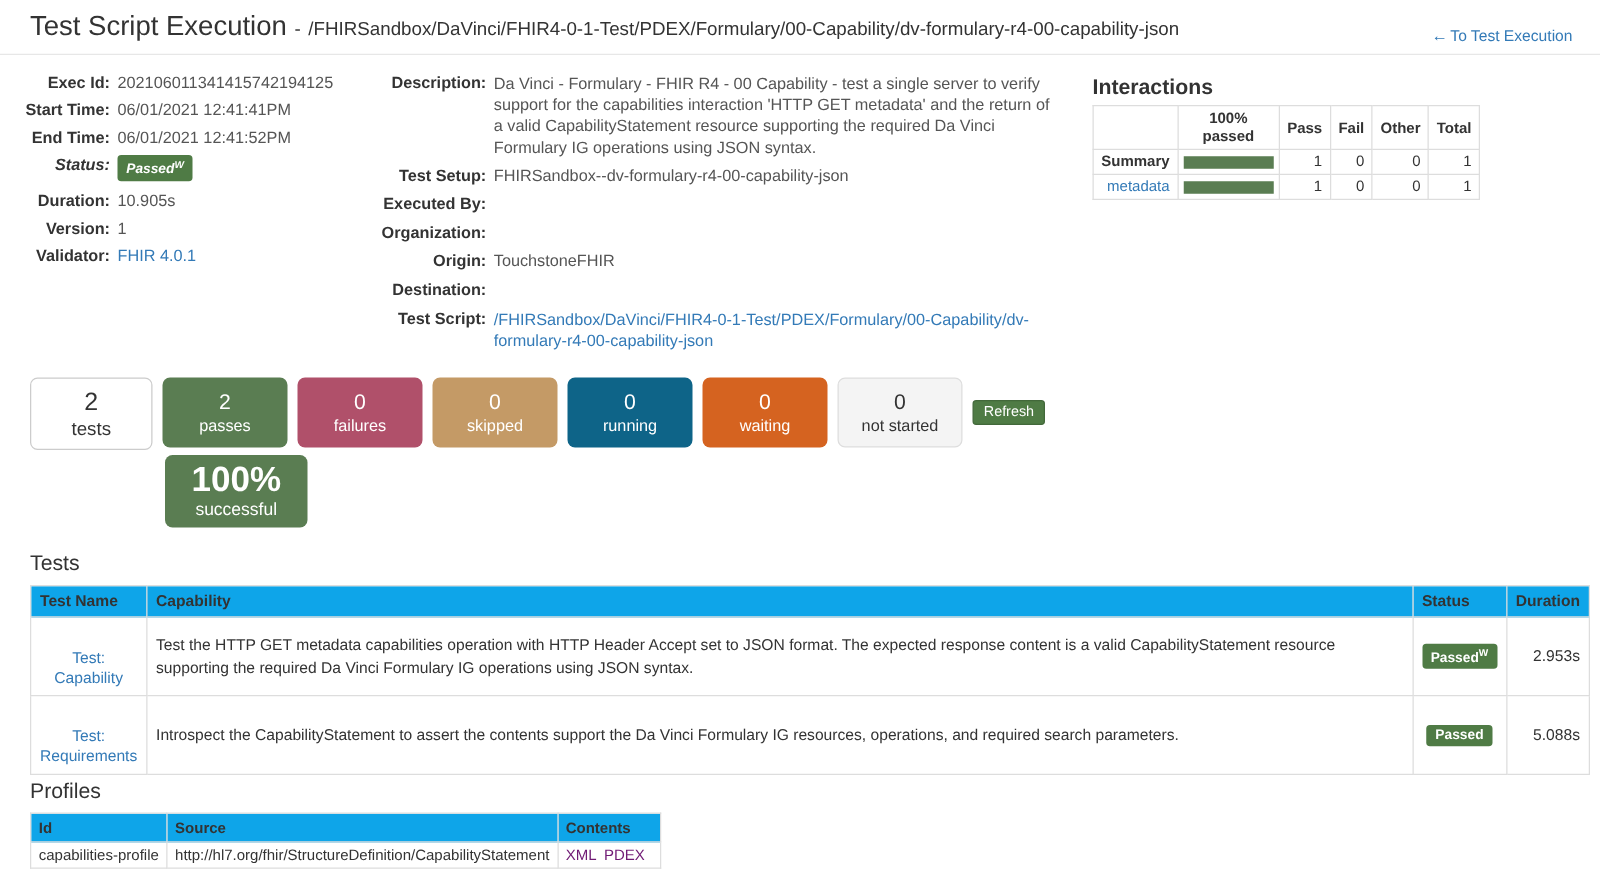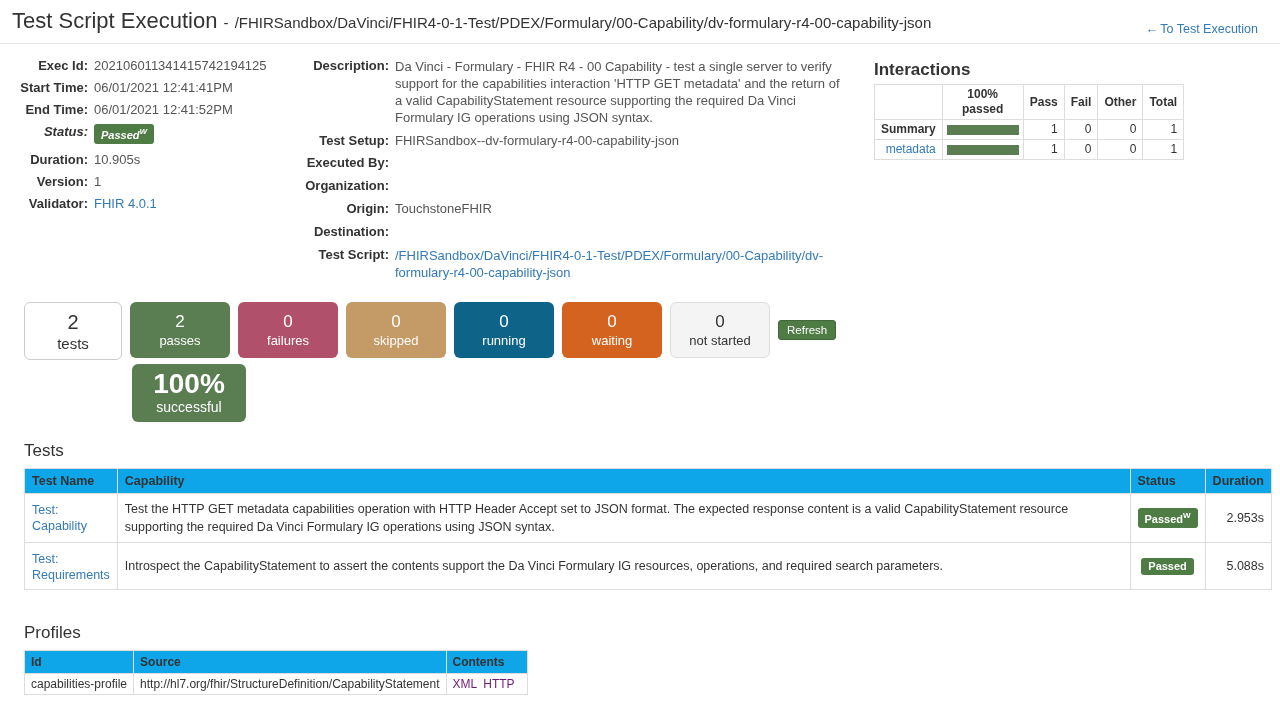--- a/index.html
+++ b/index.html
@@ -12,21 +12,21 @@
     overflow: hidden;
   }
   .page { position: relative; width: 1280px; height: 704px; }
 
   
   .header {
     position: absolute; left: 0; top: 0; width: 1280px; height: 44px;
     border-bottom: 1px solid #e7e7e7;
   }
   .header-title {
-    position: absolute; left: 12px; top: 8px;
+    position: absolute; left: 24px; top: 8px;
     font-size: 22px; color: #333; white-space: nowrap;
   }
   .header-title .main { font-size: 22px; }
   .header-title .sep { font-size: 15px; color: #333; }
   .header-title .path { font-size: 15px; color: #333; }
   .to-exec {
     position: absolute; right: 22px; top: 21px;
     font-size: 12.5px; color: #337ab7; text-decoration: none;
     white-space: nowrap;
   }
@@ -99,21 +99,21 @@
     font-weight: bold; padding: 5px 7px; color: #333; font-size: 12.5px;
   }
   .tbl td { border: 1px solid #ddd; padding: 6px 7px; color: #333; vertical-align: middle; }
   .tbl td.link a { color: #337ab7; text-decoration: none; }
 
   #tests-table-wrap { position: absolute; left: 24px; top: 468px; width: 1248px; }
   #tests-table col.c1 { width: 90px; }
   #tests-table col.c2 { width: auto; }
   #tests-table col.c3 { width: 64px; }
   #tests-table col.c4 { width: 63px; }
-  #tests-table td.tname { vertical-align: top; padding-top: 8px; line-height: 16px; }
+  #tests-table td.tname { vertical-align: top; padding-top: 24px; line-height: 16px; text-align: center; }
   #tests-table td.tstatus { text-align: center; }
   #tests-table td.tdur { text-align: right; }
 
   #profiles-table-wrap { position: absolute; left: 24px; top: 650px; width: 423px; }
   #profiles-table td { padding: 3px 6px; font-size: 12px; white-space: nowrap; }
   #profiles-table th { padding: 4px 6px; font-size: 12px; }
   #profiles-table td.contents a { color: #701a75; text-decoration: none; margin-right: 6px; }
 </style>
 </head>
 <body>
@@ -333,20 +333,20 @@
           <th>Id</th>
           <th>Source</th>
           <th>Contents</th>
         </tr>
       </thead>
       <tbody>
         <tr>
           <td>capabilities-profile</td>
           <td>http://hl7.org/fhir/StructureDefinition/CapabilityStatement</td>
           <td class="contents">
-            <a href="#">XML</a><a href="#">HTTP</a>
+            <a href="#">XML</a><a href="#">PDEX</a>
           </td>
         </tr>
       </tbody>
     </table>
   </div>
 
 </div>
 
 </body></html>

